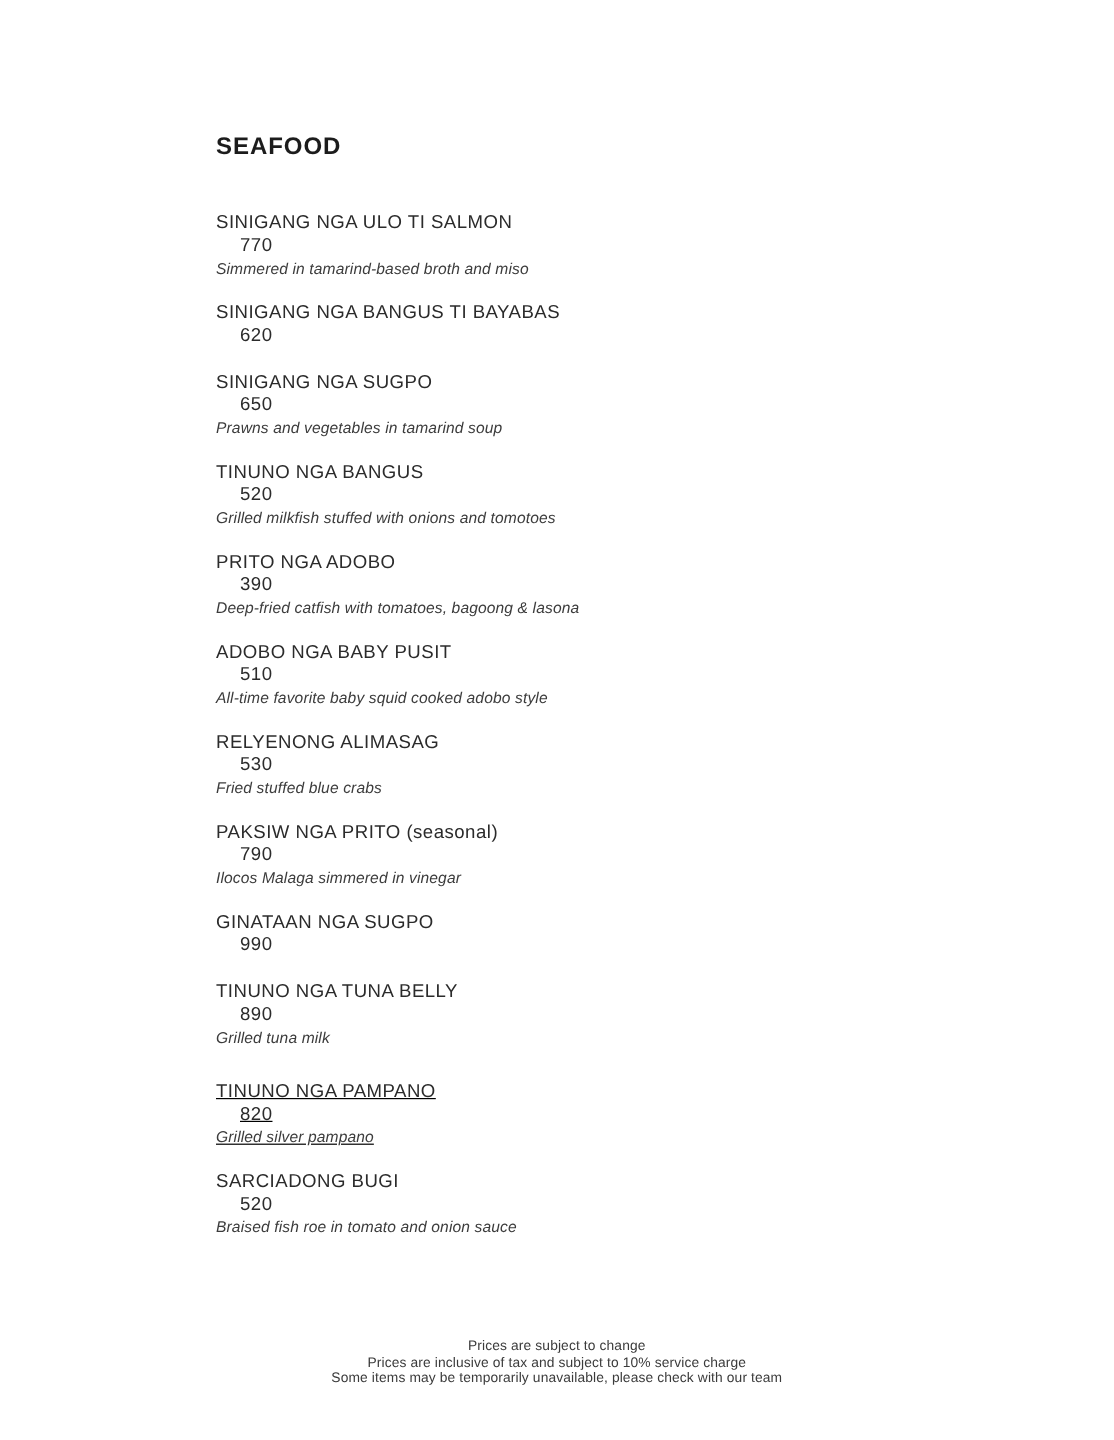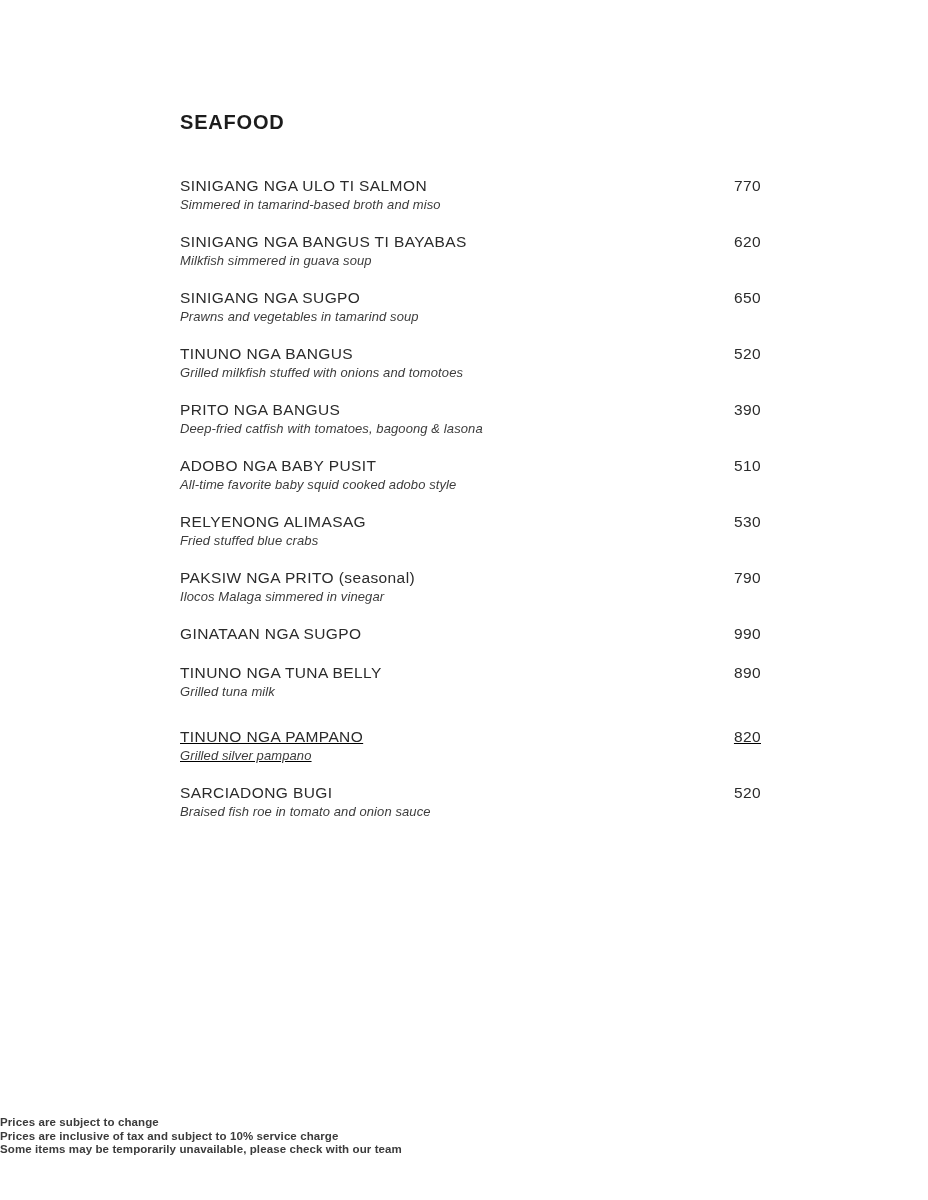--- a/index.html
+++ b/index.html
@@ -36,20 +36,21 @@
   }
   
   .menu-item:nth-child(11) {
     margin-top: 28px;
     text-decoration: underline;
   }
   .item-row {
     display: flex;
     justify-content: space-between;
     align-items: baseline;
+    flex-direction: column;
   }
   .item-name {
     font-size: 15.5px;
     letter-spacing: 0.4px;
     color: #2b2b2b;
     line-height: 19px;
     font-weight: 400;
   }
   .item-price {
     font-size: 15.5px;
@@ -66,26 +67,25 @@
     color: #3c3c3c;
     line-height: 15px;
     margin-top: 2px;
     letter-spacing: 0.1px;
   }
   .footer {
     position: absolute;
     top: 1116px;
     left: 0;
     width: 928px;
-    text-align: left;
+    text-align: center;
     font-size: 11.5px;
     line-height: 13.5px;
     color: #3b3b3b;
     letter-spacing: 0.1px;
-    font-weight: bold;
   }
 </style>
 </head>
 <body>
 
 <div class="page">
   <div class="content">
     <div class="section-title">SEAFOOD</div>
     <div class="menu-list" id="menu-list">
   <div class="menu-item">
@@ -94,42 +94,41 @@
       <span class="item-price">770</span>
     </div>
     <div class="item-desc">Simmered in tamarind-based broth and miso</div>
   </div>
 
   <div class="menu-item">
     <div class="item-row">
       <span class="item-name">SINIGANG NGA BANGUS TI BAYABAS</span>
       <span class="item-price">620</span>
     </div>
-    <div class="item-desc">Milkfish simmered in guava soup</div>
   </div>
 
   <div class="menu-item">
     <div class="item-row">
       <span class="item-name">SINIGANG NGA SUGPO</span>
       <span class="item-price">650</span>
     </div>
     <div class="item-desc">Prawns and vegetables in tamarind soup</div>
   </div>
 
   <div class="menu-item">
     <div class="item-row">
       <span class="item-name">TINUNO NGA BANGUS</span>
       <span class="item-price">520</span>
     </div>
     <div class="item-desc">Grilled milkfish stuffed with onions and tomotoes</div>
   </div>
 
   <div class="menu-item">
     <div class="item-row">
-      <span class="item-name">PRITO NGA BANGUS</span>
+      <span class="item-name">PRITO NGA ADOBO</span>
       <span class="item-price">390</span>
     </div>
     <div class="item-desc">Deep-fried catfish with tomatoes, bagoong &amp; lasona</div>
   </div>
 
   <div class="menu-item">
     <div class="item-row">
       <span class="item-name">ADOBO NGA BABY PUSIT</span>
       <span class="item-price">510</span>
     </div>

